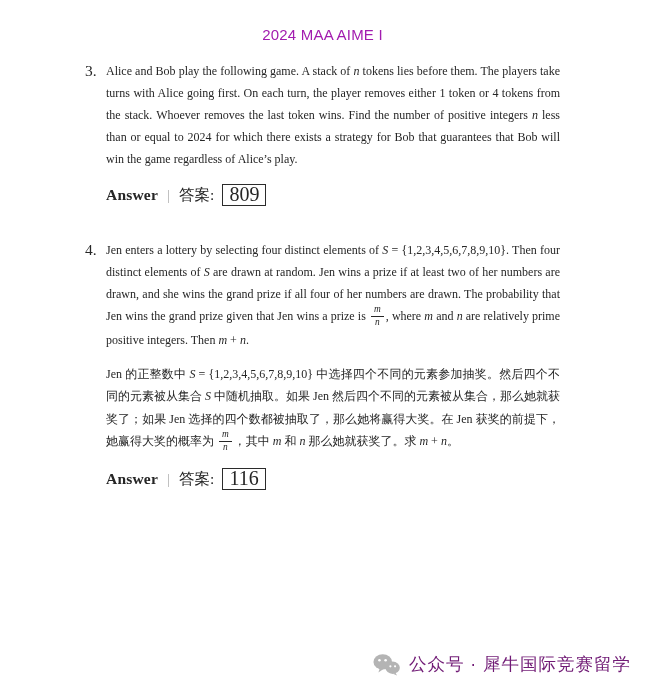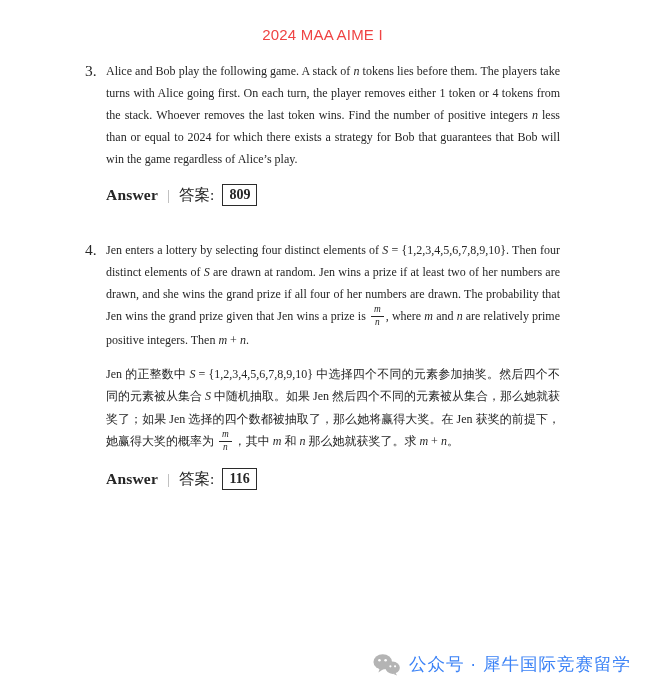--- a/index.html
+++ b/index.html
@@ -11,21 +11,21 @@
     background: #ffffff;
     overflow: hidden;
     font-family: "Liberation Serif", "DejaVu Serif", serif;
     color: #262626;
   }
   .title {
     padding-top: 26px;
     text-align: center;
     font-family: "Liberation Sans", "DejaVu Sans", sans-serif;
     font-size: 15px;
-    color: #ef4444;
+    color: #a21caf;
     letter-spacing: 0.2px;
   }
   .problem {
     display: flex;
     margin: 17px 85px 0 85px;
   }
   .problem.second { margin-top: 33px; }
   .pnum {
     flex: 0 0 21px;
     font-size: 15.5px;
@@ -61,34 +61,33 @@
     display: flex;
     align-items: center;
   }
   .ans-en { font-weight: 700; letter-spacing: 0.2px; }
   .ans-sep { color: #b0b0b0; margin: 0 9px; font-weight: 400; }
   .ans-zh { margin-right: 8px; }
   .ans-box {
     display: inline-block;
     border: 1.5px solid #2b2b2b;
     padding: 0px 6px 1px 6px;
-    font-size: 14px;
+    font-size: 20px;
     line-height: 19px;
-    font-weight: bold;
   }
   .footer {
     position: absolute;
     right: 14px;
     bottom: 13px;
     display: flex;
     align-items: center;
     gap: 9px;
     font-family: "Liberation Sans", "DejaVu Sans", sans-serif;
     font-size: 17.5px;
-    color: #3b82f6;
+    color: #701a75;
     letter-spacing: 1px;
   }
   .wechat { display: inline-flex; align-items: center; }
 </style>
 </head>
 <body>
 
 <div class="page">
 
   <div class="title">2024 MAA AIME I</div>

